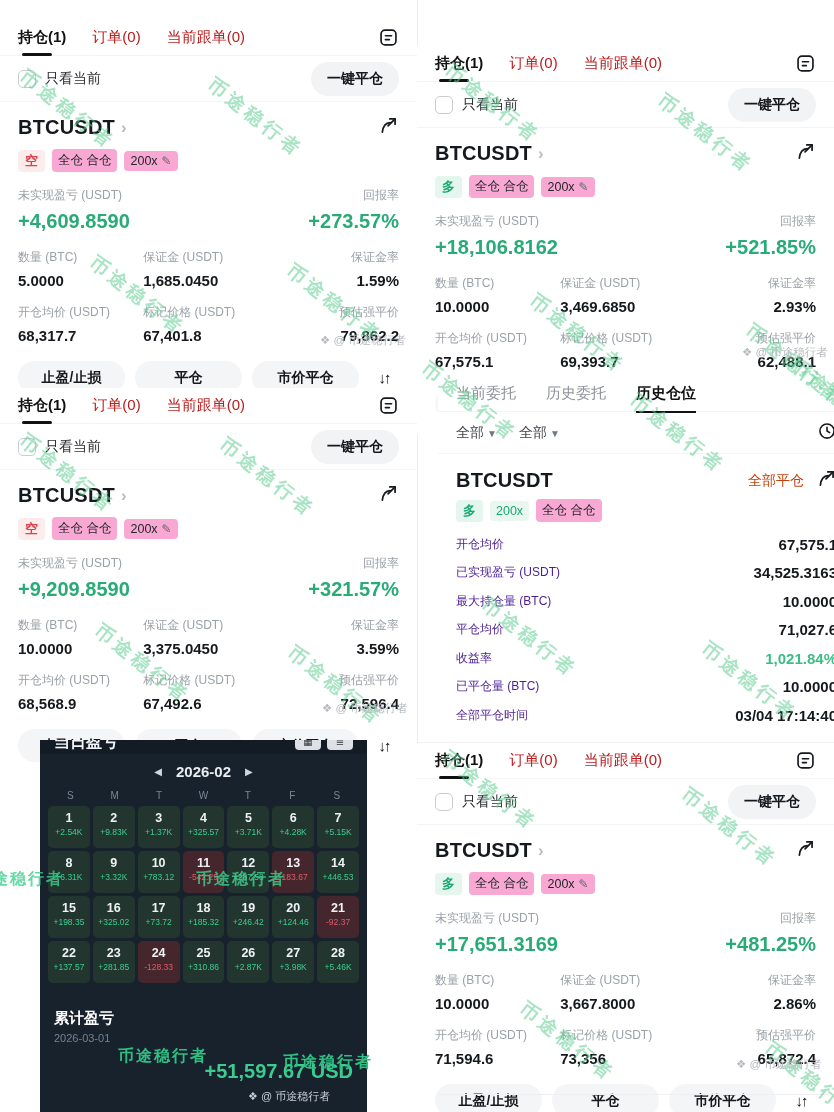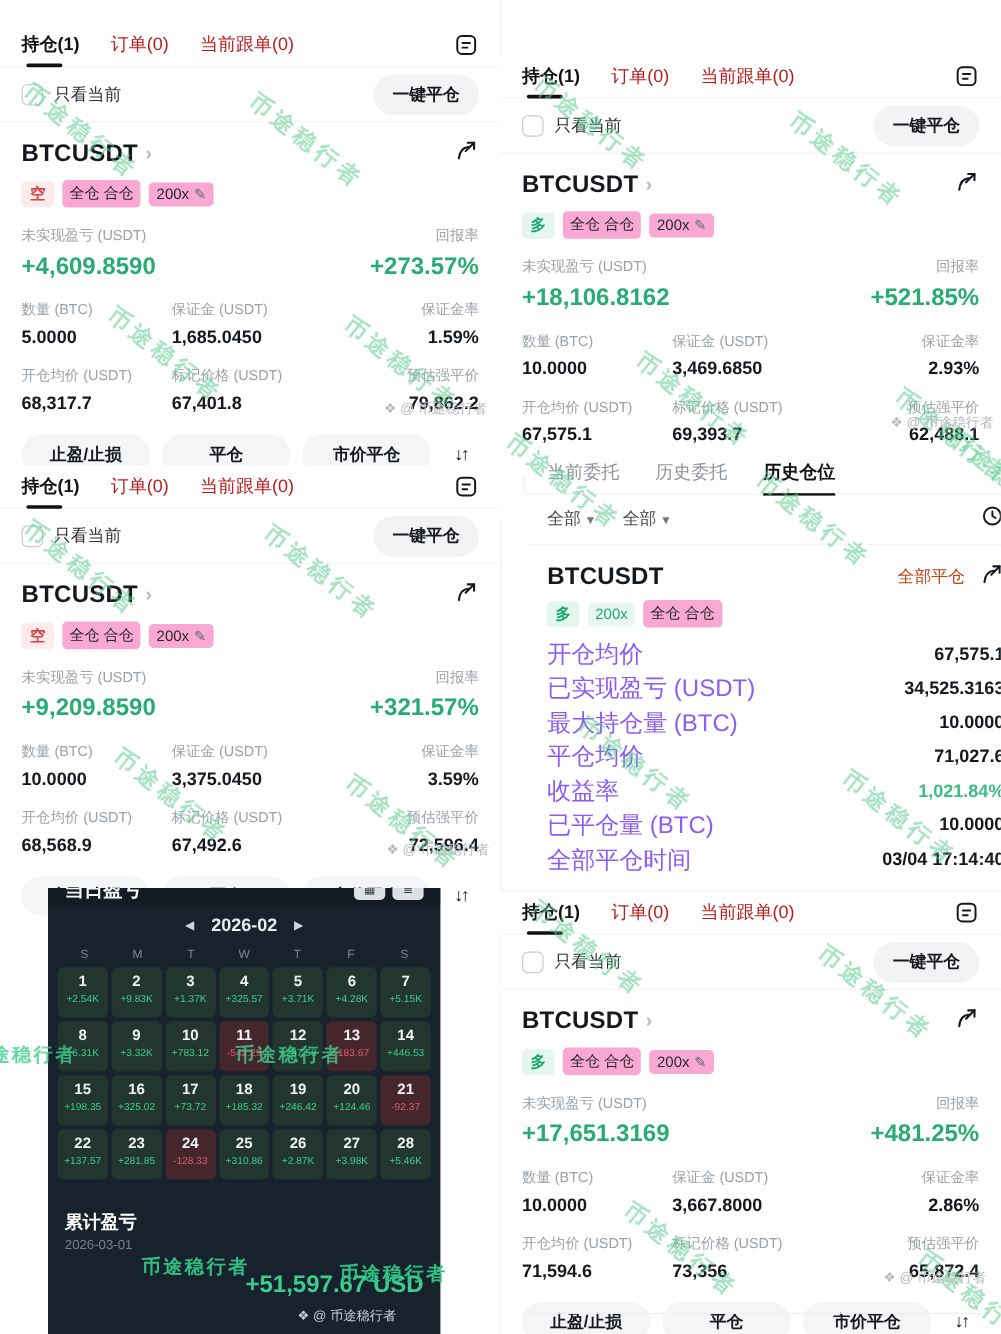--- a/index.html
+++ b/index.html
@@ -54,21 +54,21 @@
   .htab { font-size:15px; color:#8e9399; margin-right:30px; position:relative; }
   .htab.active { color:#111; font-weight:700; }
   .htab.active:after { content:""; position:absolute; left:0; right:0; bottom:-10px; height:2.5px; background:#111; }
   .filterrow { display:flex; align-items:center; height:42px; padding:0 18px; border-bottom:1px solid #f4f4f6; }
   .filter { font-size:14px; color:#43474d; margin-right:22px; }
   .filter .caret { font-size:10px; color:#707880; margin-left:3px; }
   .filterrow .spacer { flex:1; }
   .closeall { font-size:14px; color:#c2410c; margin-right:12px; }
   .hrows { margin-top:8px; padding:0 18px; }
   .hrow { display:flex; justify-content:space-between; align-items:center; height:28.5px; }
-  .hlabel { font-size:20px; color:#8b5cf6; }
+  .hlabel { font-size:12px; color:#4c1d95; }
   .hval { font-size:15px; font-weight:600; color:#15181c; }
   .hval.green { color:#3dbd86; }
 
   
   #calendar { position:absolute; left:40px; top:740px; width:327px; height:372px; background:#18222d; overflow:hidden; }
   .cal-head { display:flex; align-items:flex-start; justify-content:space-between; height:14px; overflow:hidden; padding:0 14px; background:#131b24; }
   .cal-title { font-size:16px; font-weight:700; color:#f2f5f8; margin-top:-8px; white-space:nowrap; }
   .cal-hicons { display:flex; gap:6px; margin-top:-6px; }
   .cal-hicon { width:26px; height:16px; background:#dde1e6; border-radius:4px; color:#2a313a; font-size:10px; text-align:center; line-height:16px; }
   .cal-nav { display:flex; align-items:center; justify-content:center; gap:14px; height:34px; color:#e8edf2; }

